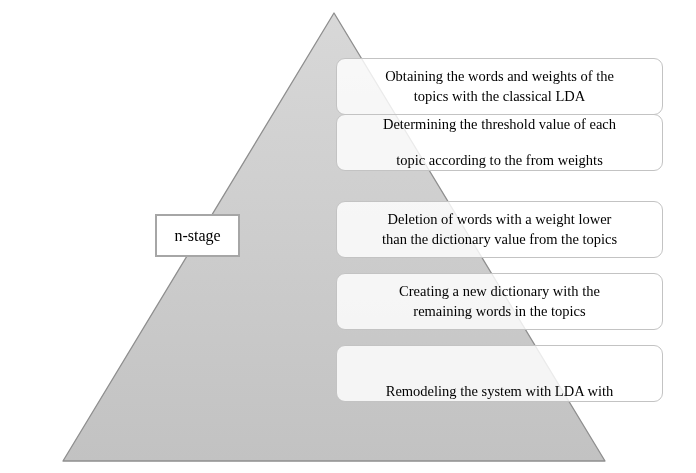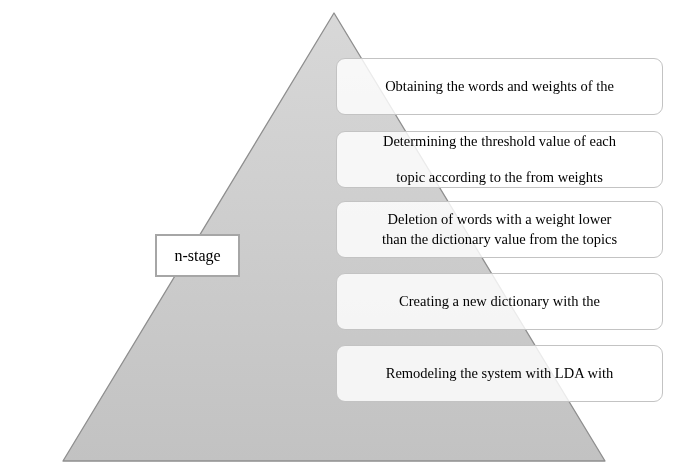--- a/index.html
+++ b/index.html
@@ -33,72 +33,73 @@
     display: flex;
     flex-direction: column;
     align-items: center;
     justify-content: center;
     text-align: center;
     font-size: 14.5px;
     line-height: 19.5px;
     padding: 0 6px;
   }
   .stage-1 { top: 58px; }
-  .stage-2 { top: 131px; gap: 17px; }
+  .stage-2 { top: 114px; gap: 17px; }
   .stage-3 { top: 201px; }
   .stage-4 { top: 273px; }
-  .stage-5 { top: 345px; }
+  .stage-5 { top: 345px; justify-content: flex-end; }
   .stage-line { display: block; white-space: nowrap; }
   .label-box {
     position: absolute;
     left: 155px;
     top: 214px;
     width: 85px;
     height: 43px;
     box-sizing: border-box;
     background: #ffffff;
     border: 2px solid #a6a6a6;
     display: flex;
     align-items: center;
     justify-content: center;
     font-size: 16px;
-    margin-top: 20px;
   }
 </style>
 </head>
 <body>
 
 <div class="canvas">
 
   <svg class="pyramid-svg" width="696" height="473" viewBox="0 0 696 473">
     <defs>
       <linearGradient id="triGrad" x1="0" y1="0" x2="0" y2="1">
         <stop offset="0" stop-color="#d8d8d8"></stop>
         <stop offset="1" stop-color="#c2c2c2"></stop>
       </linearGradient>
     </defs>
     <polygon points="334,13 605,461 63,461" fill="url(#triGrad)" stroke="#8e8e8e" stroke-width="1.3" stroke-linejoin="round"></polygon>
   </svg>
 
   <div class="stage-box stage-1">
     <span class="stage-line">Obtaining the words and weights of the</span>
+    <span class="stage-line">topics with the classical LDA</span>
   </div>
 
   <div class="stage-box stage-2">
     <span class="stage-line">Determining the threshold value of each</span>
     <span class="stage-line">topic according to the from weights</span>
   </div>
 
   <div class="stage-box stage-3">
     <span class="stage-line">Deletion of words with a weight lower</span>
     <span class="stage-line">than the dictionary value from the topics</span>
   </div>
 
   <div class="stage-box stage-4">
     <span class="stage-line">Creating a new dictionary with the</span>
+    <span class="stage-line">remaining words in the topics</span>
   </div>
 
   <div class="stage-box stage-5">
     <span class="stage-line">Remodeling the system with LDA with</span>
   </div>
 
   <div class="label-box">
     <span>n-stage</span>
   </div>
 

